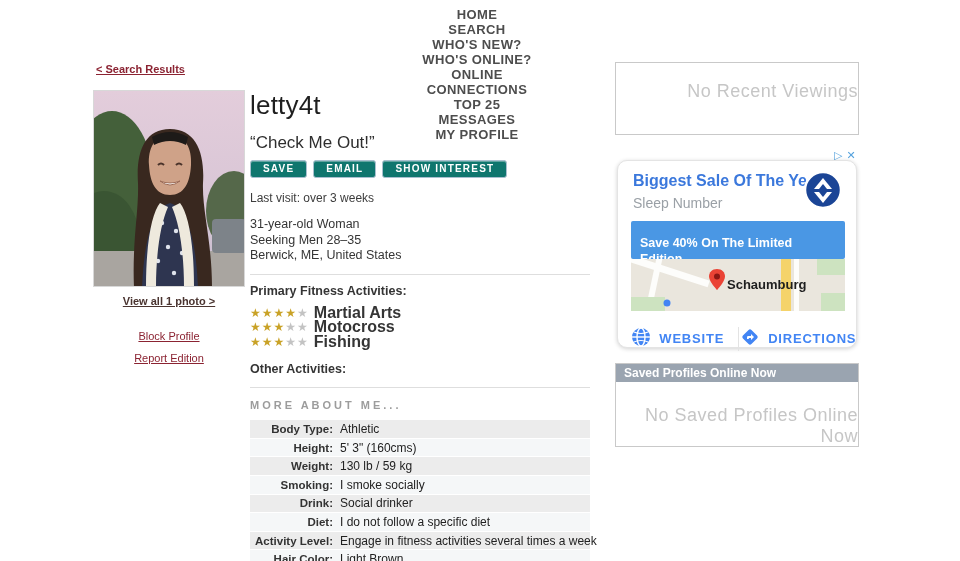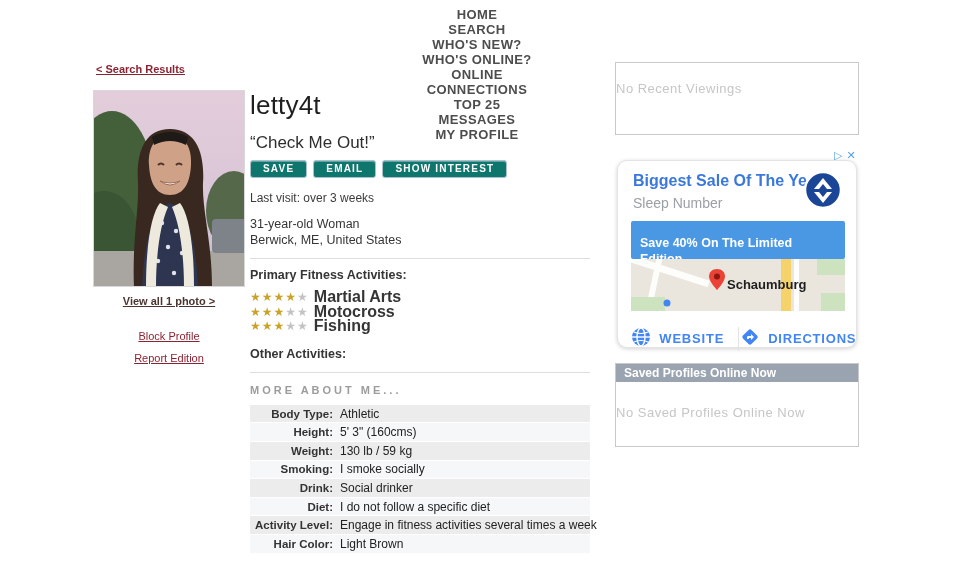--- a/index.html
+++ b/index.html
@@ -43,21 +43,21 @@
   .ma-row:nth-child(odd) { background:#ececec; }
   .ma-row:nth-child(even) { background:#f5f7f8; }
   .ma-label { width:90px; text-align:right; font-size:11.5px; font-weight:bold; color:#333; padding-right:7px; flex:none; }
   .ma-value { font-size:12px; color:#222; white-space:nowrap; }
 
   
   .side-box { position:absolute; left:615px; width:244px; border:1px solid #c9c9c9; background:#fff; }
   .side-box.box1 { top:62px; height:73px; }
   .side-box.box2 { top:363px; height:84px; }
   .side-box-header { height:18px; background:#9aa4b0; color:#fff; font-size:12px; font-weight:bold; padding:1px 8px 0; line-height:17px; }
-  .side-empty { text-align:left; color:#c6c6c6; font-size:13px; letter-spacing:0.5px; }
+  .side-empty { text-align:right; color:#c6c6c6; font-size:18px; letter-spacing:0.5px; }
   .box1 .side-empty { margin-top:18px; }
   .box2 .side-empty { margin-top:23px; }
 
   
   .ad-controls { position:absolute; left:834px; top:149px; display:flex; gap:4px; align-items:center; }
   .adchoices-icon { color:#55a2dd; font-size:11px; cursor:pointer; }
   .ad-close-icon { color:#55a2dd; font-size:11px; cursor:pointer; }
   .ad-card { position:absolute; left:617px; top:160px; width:240px; height:188px; background:#fff; border:1px solid #e4e4e4; border-radius:10px; box-shadow:0 1px 4px rgba(0,0,0,0.18); cursor:pointer; }
   .ad-headline { position:absolute; left:15px; top:11px; font-size:16px; font-weight:bold; color:#3b78dc; }
   .ad-advertiser { position:absolute; left:15px; top:34px; font-size:14px; color:#9aa0a6; }
@@ -130,20 +130,21 @@
     <div class="username">letty4t</div>
     <div class="tagline">“Check Me Out!”</div>
     <div class="btn-row">
       <span class="pbtn">SAVE</span>
       <span class="pbtn">EMAIL</span>
       <span class="pbtn">SHOW INTEREST</span>
     </div>
     <div class="last-visit">Last visit: over 3 weeks</div>
     <div class="info-block">
       <div>31-year-old Woman</div>
+      <div>Seeking Men 28–35</div>
       <div>Berwick, ME, United States</div>
     </div>
     <hr class="sep sep1">
     <div class="section-label" style="margin-top:9px;">Primary Fitness Activities:</div>
     <div class="activities">
         <div class="activity-row">
           <span class="star filled">★</span>
           <span class="star filled">★</span>
           <span class="star filled">★</span>
           <span class="star filled">★</span>

